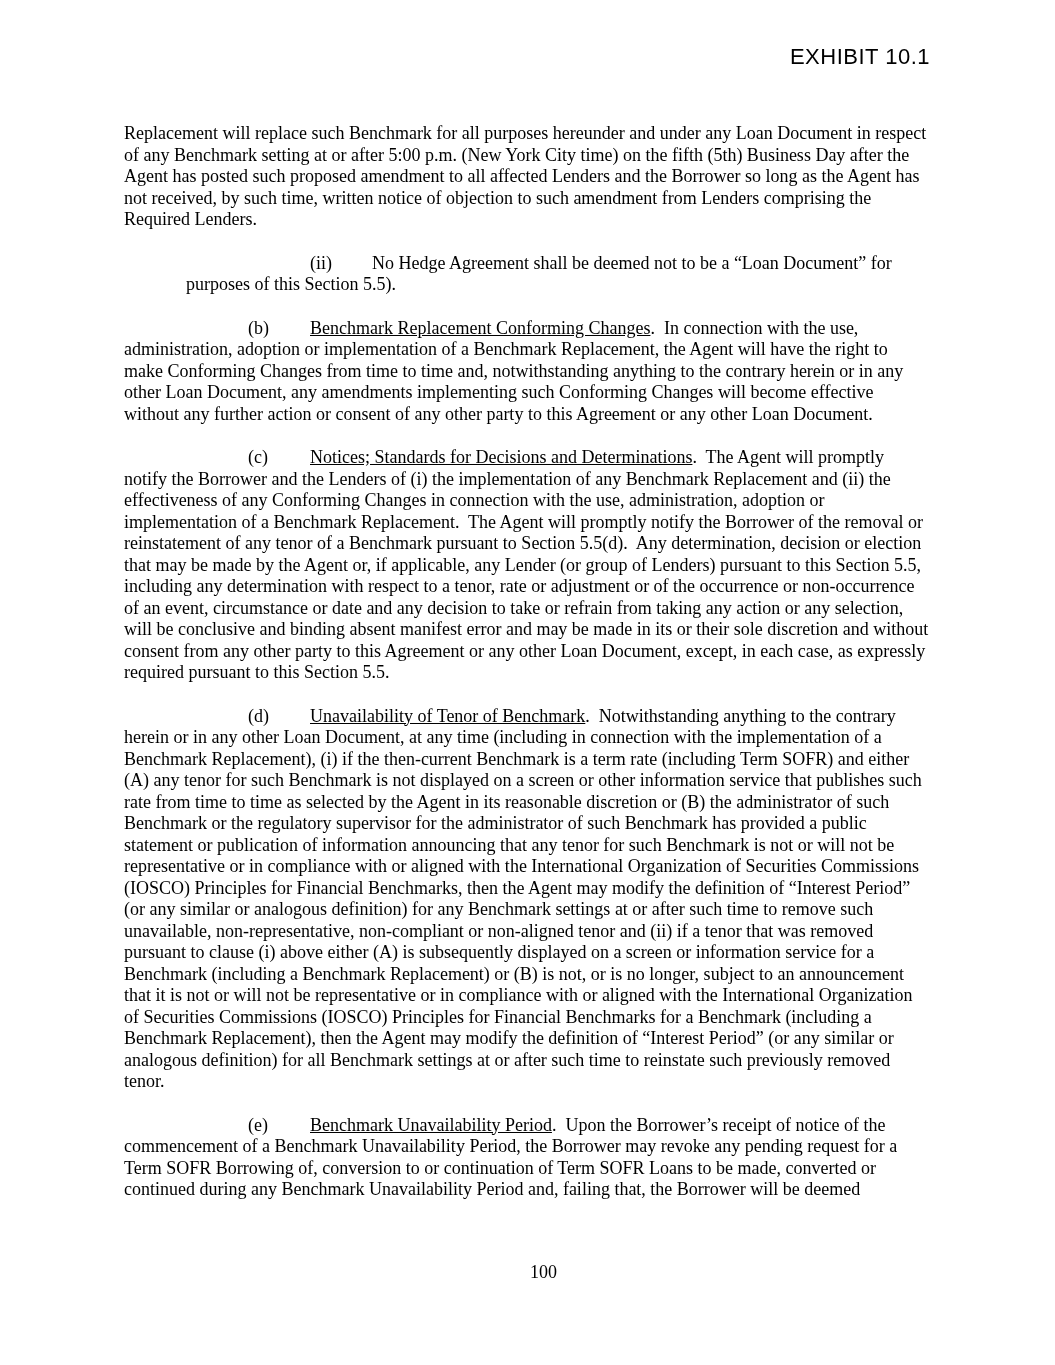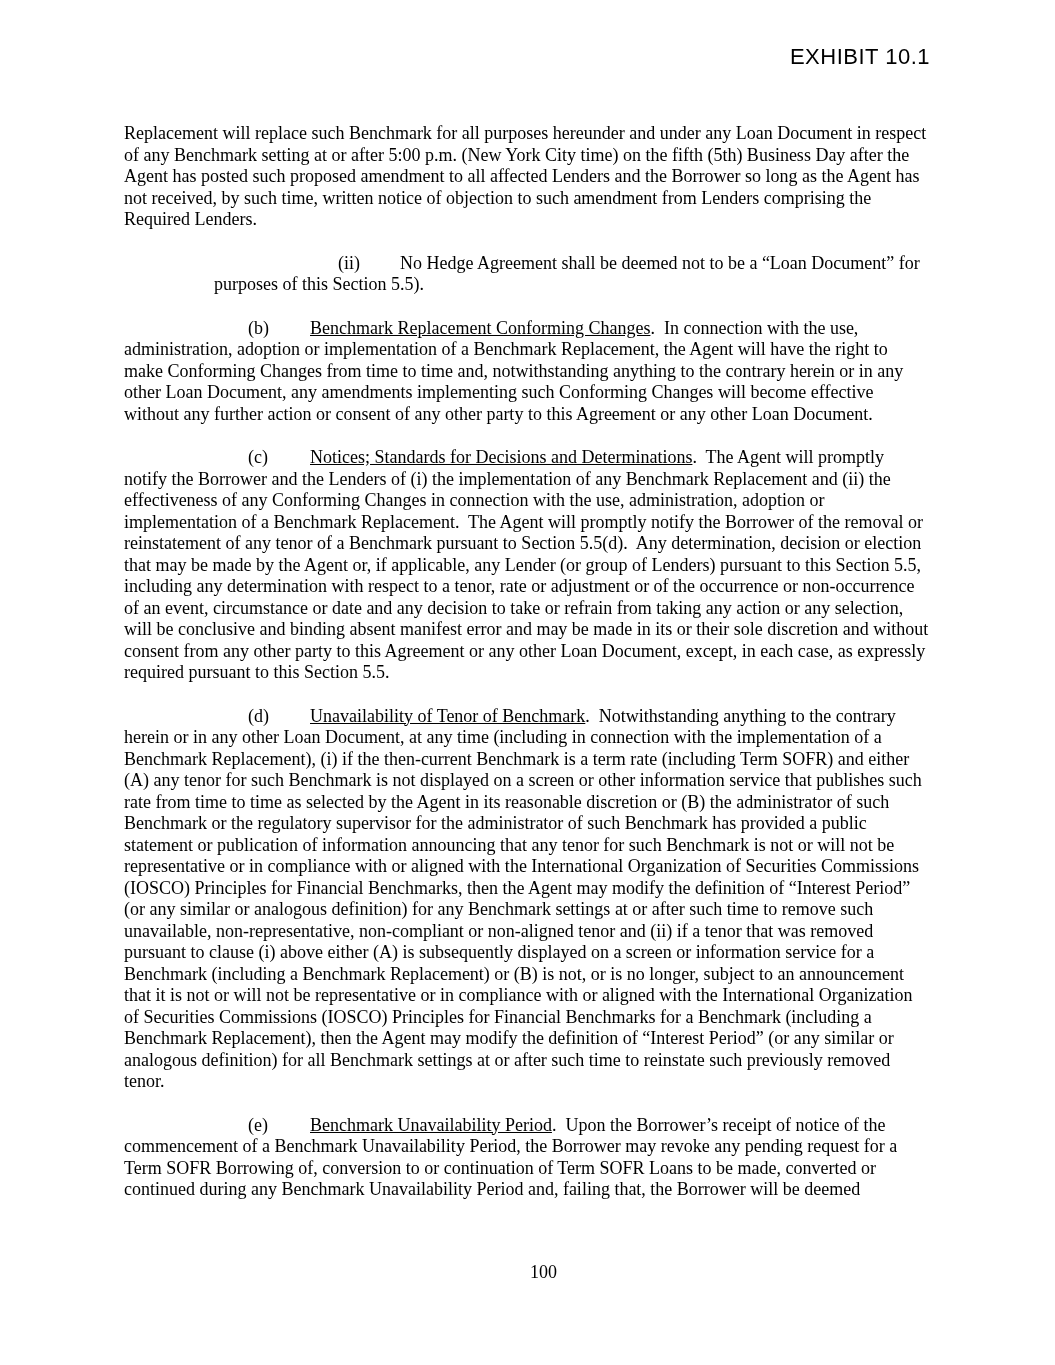--- a/index.html
+++ b/index.html
@@ -34,21 +34,21 @@
   p.para {
     margin: 0 0 22px 0;
     white-space: pre-wrap;
     text-align: left;
   }
   
   p.hang-block {
   }
   
   p.subitem {
-    margin-left: 90px;
+    margin-left: 62px;
     text-indent: 124px;
   }
   
   p.lettered {
     text-indent: 124px;
   }
   .plabel {
     display: inline-block;
     width: 62px;
     text-indent: 0;

